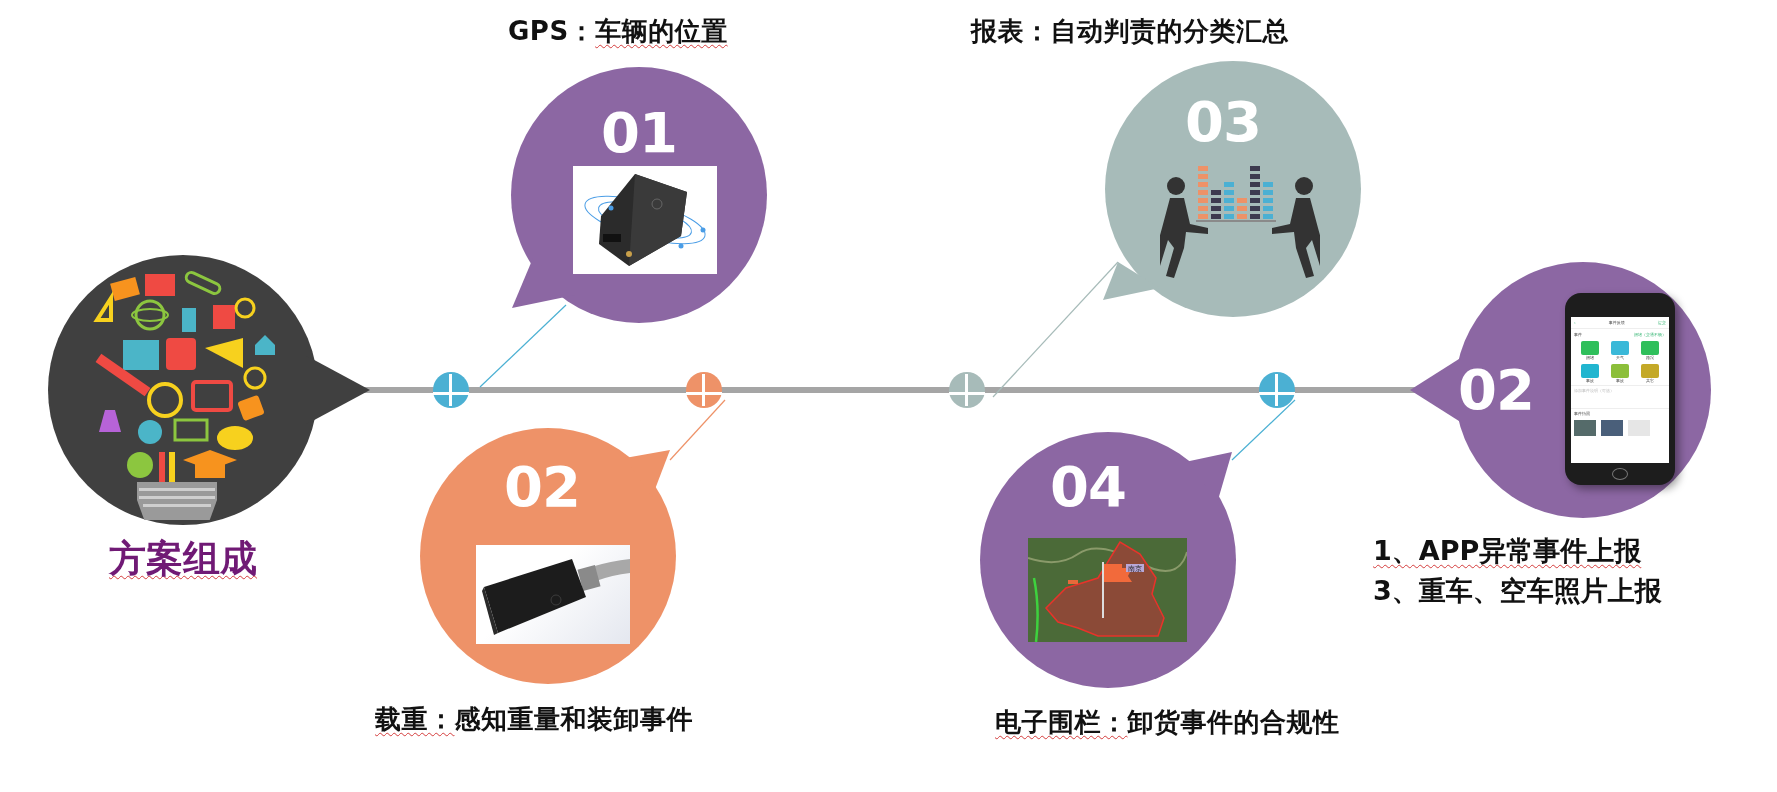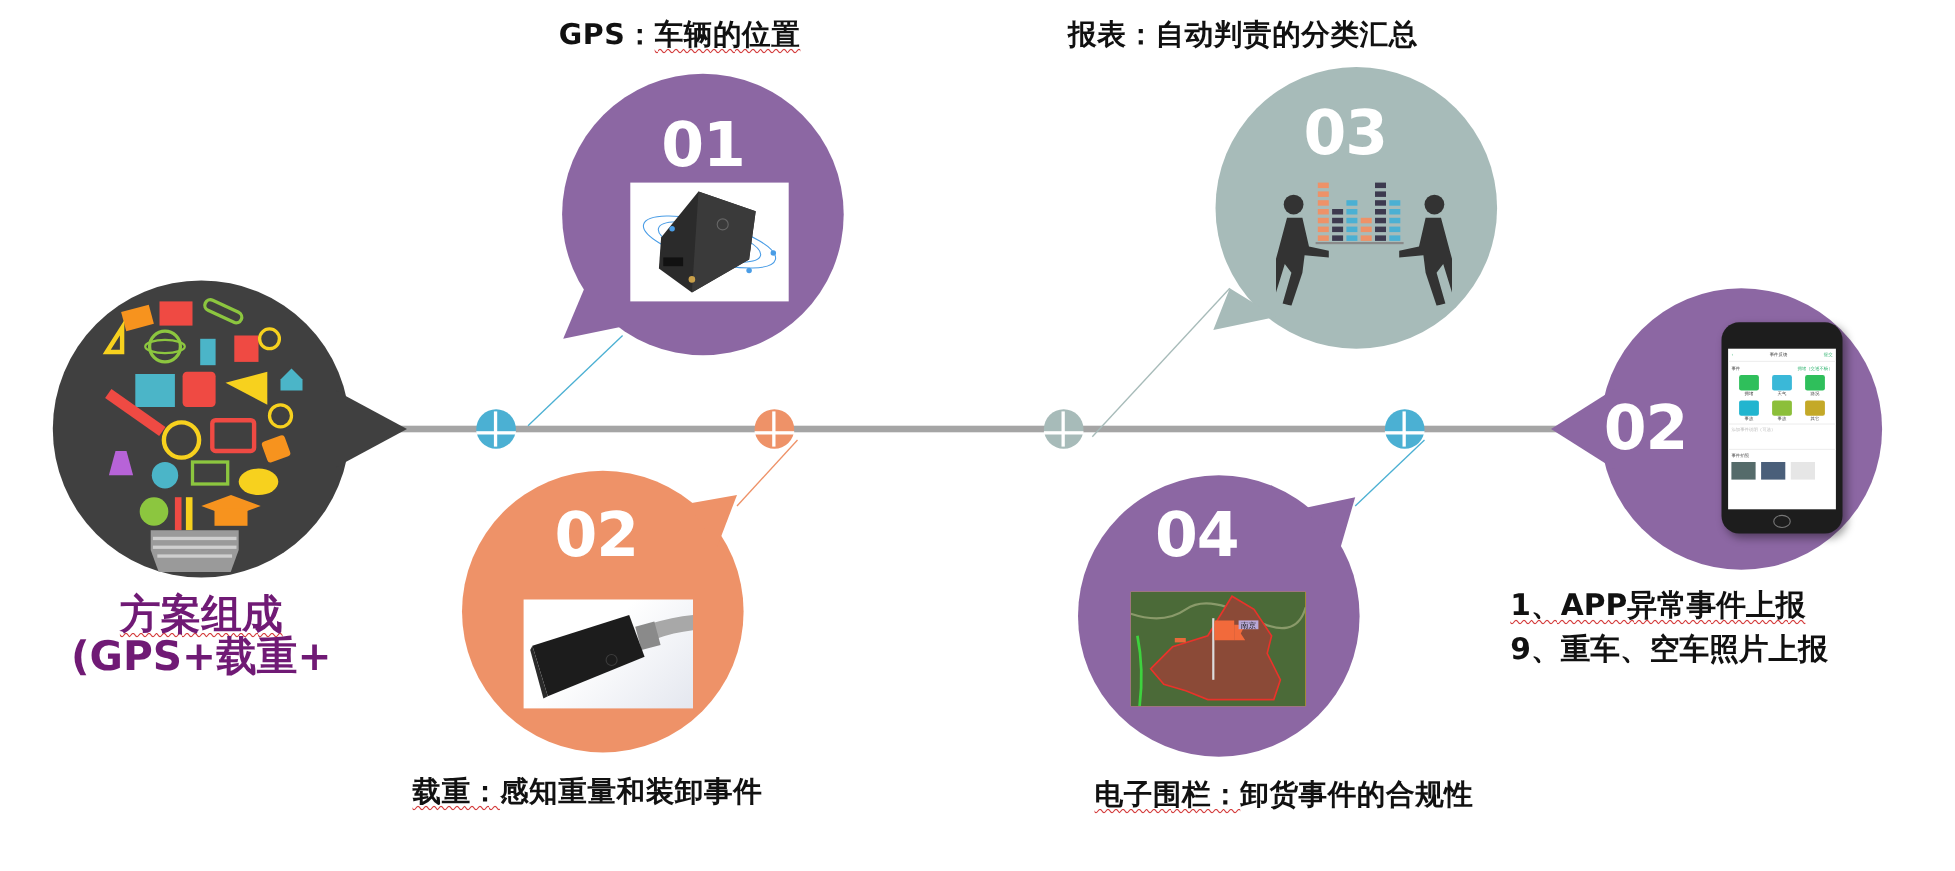--- a/index.html
+++ b/index.html
@@ -56,21 +56,20 @@
     <rect x="114" y="192" width="6" height="30" fill="#f7d11e"></rect>
     <polygon points="128,200 155,190 182,200 155,210" fill="#f7931e"></polygon>
     <rect x="140" y="202" width="30" height="16" fill="#f7931e"></rect>
     <path d="M82 222 h80 v18 l-8 22 h-64 l-8 -22z" fill="#9a9a9a"></path>
     <rect x="84" y="228" width="76" height="3" fill="#cfcfcf"></rect>
     <rect x="84" y="236" width="76" height="3" fill="#cfcfcf"></rect>
     <rect x="88" y="244" width="68" height="3" fill="#cfcfcf"></rect>
   </svg>
   <div class="caption" style="left:63px; top:540px; width:240px;">
     <div class="squiggle">方案组成</div>
-    <div>(GPS+载重+</div>
   </div>
 </div>
 
 <svg class="abs" width="1777" height="792" style="left:0;top:0;">
   <line x1="480" y1="387" x2="566" y2="305" stroke="#4bb0d3" stroke-width="1.2"></line>
   <line x1="725" y1="400" x2="670" y2="460" stroke="#ee9268" stroke-width="1.2"></line>
   <line x1="993" y1="397" x2="1118" y2="262" stroke="#a7bbb9" stroke-width="1.2"></line>
   <line x1="1295" y1="400" x2="1232" y2="460" stroke="#4bb0d3" stroke-width="1.2"></line>
 </svg>
 
@@ -175,21 +174,21 @@
   </g>
 </svg>
 
 <svg class="abs" width="1777" height="792" style="left:0;top:0;pointer-events:none;">
   <circle cx="1108" cy="560" r="128" fill="#8c67a3"></circle>
   <polygon points="1185,462 1232,452 1218,500" fill="#8c67a3"></polygon>
 </svg>
 <div class="bubble" style="left:980px; top:432px; width:256px; height:256px;">
   <div class="num" style="top:22px; left:-20px;">04</div>
 </div>
-<div class="photo" style="left:1028px; top:538px; width:159px; height:104px; background:#eab308;">
+<div class="photo" style="left:1028px; top:538px; width:159px; height:104px; background:#a21caf;">
   <svg width="159" height="104">
     <rect width="159" height="104" fill="#4b6a38"></rect>
     <path d="M0 20 q30 10 50 -4 t60 8 t49 -10" stroke="#8a9a6a" stroke-width="2" fill="none"></path>
     <path d="M18 70 l20 -20 l32 -10 l22 -36 l20 12 l16 24 l-4 16 l12 24 l-6 18 l-60 0 l-20 -8 l-20 -6z" fill="#8b4a37" stroke="#e8332a" stroke-width="1.5"></path>
     <path d="M6 40 q6 30 2 64" stroke="#3ed23e" stroke-width="2.5" fill="none"></path>
     <rect x="40" y="42" width="10" height="4" fill="#e8693a"></rect>
     <rect x="74" y="24" width="2" height="56" fill="#ddd"></rect>
     <polygon points="76,26 94,26 94,44 76,44" fill="#f26a3b"></polygon>
     <polygon points="94,30 104,30 100,38 104,44 94,44" fill="#f26a3b"></polygon>
     <rect x="98" y="26" width="18" height="8" fill="#b9a8d8"></rect>
@@ -231,14 +230,14 @@
     <div style="display:flex; gap:5px; padding:2px 3px;">
       <div style="width:22px;height:16px;background:#556b6a;"></div>
       <div style="width:22px;height:16px;background:#4a5f7a;"></div>
       <div style="width:22px;height:16px;background:#e6e6e6;"></div>
     </div>
   </div>
   <div class="abs" style="left:47px; top:175px; width:14px; height:10px; border:1px solid #777; border-radius:50%;"></div>
 </div>
 <div class="list" style="left:1373px; top:531px;">
   <div><span class="squiggle">1、APP异常事件上报</span></div>
-  <div>9、重车、空车照片上报</div>
+  <div>3、重车、空车照片上报</div>
 </div>
 
 </body></html>

